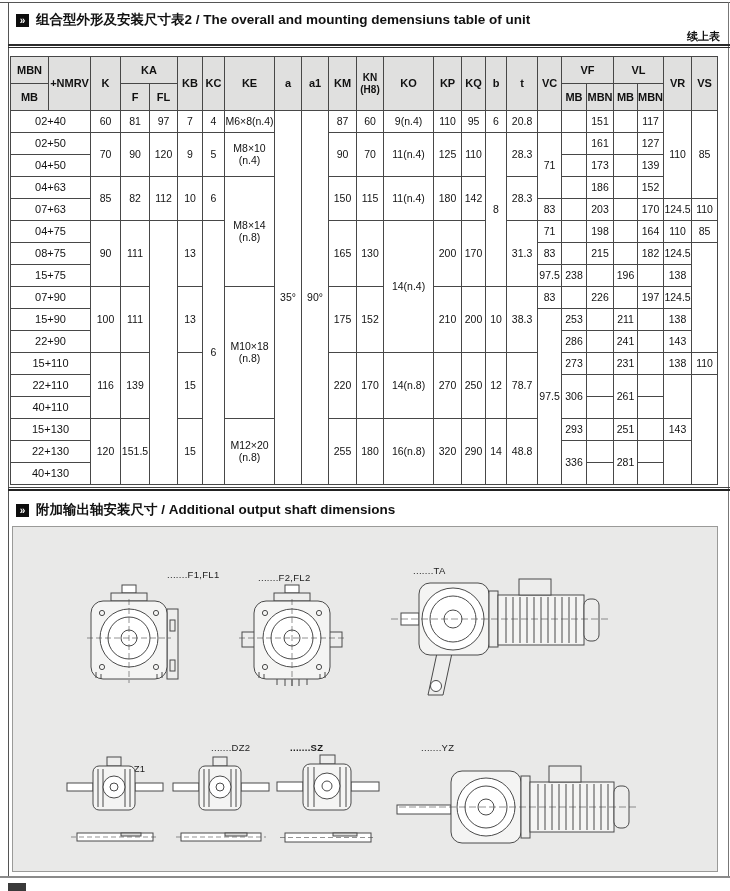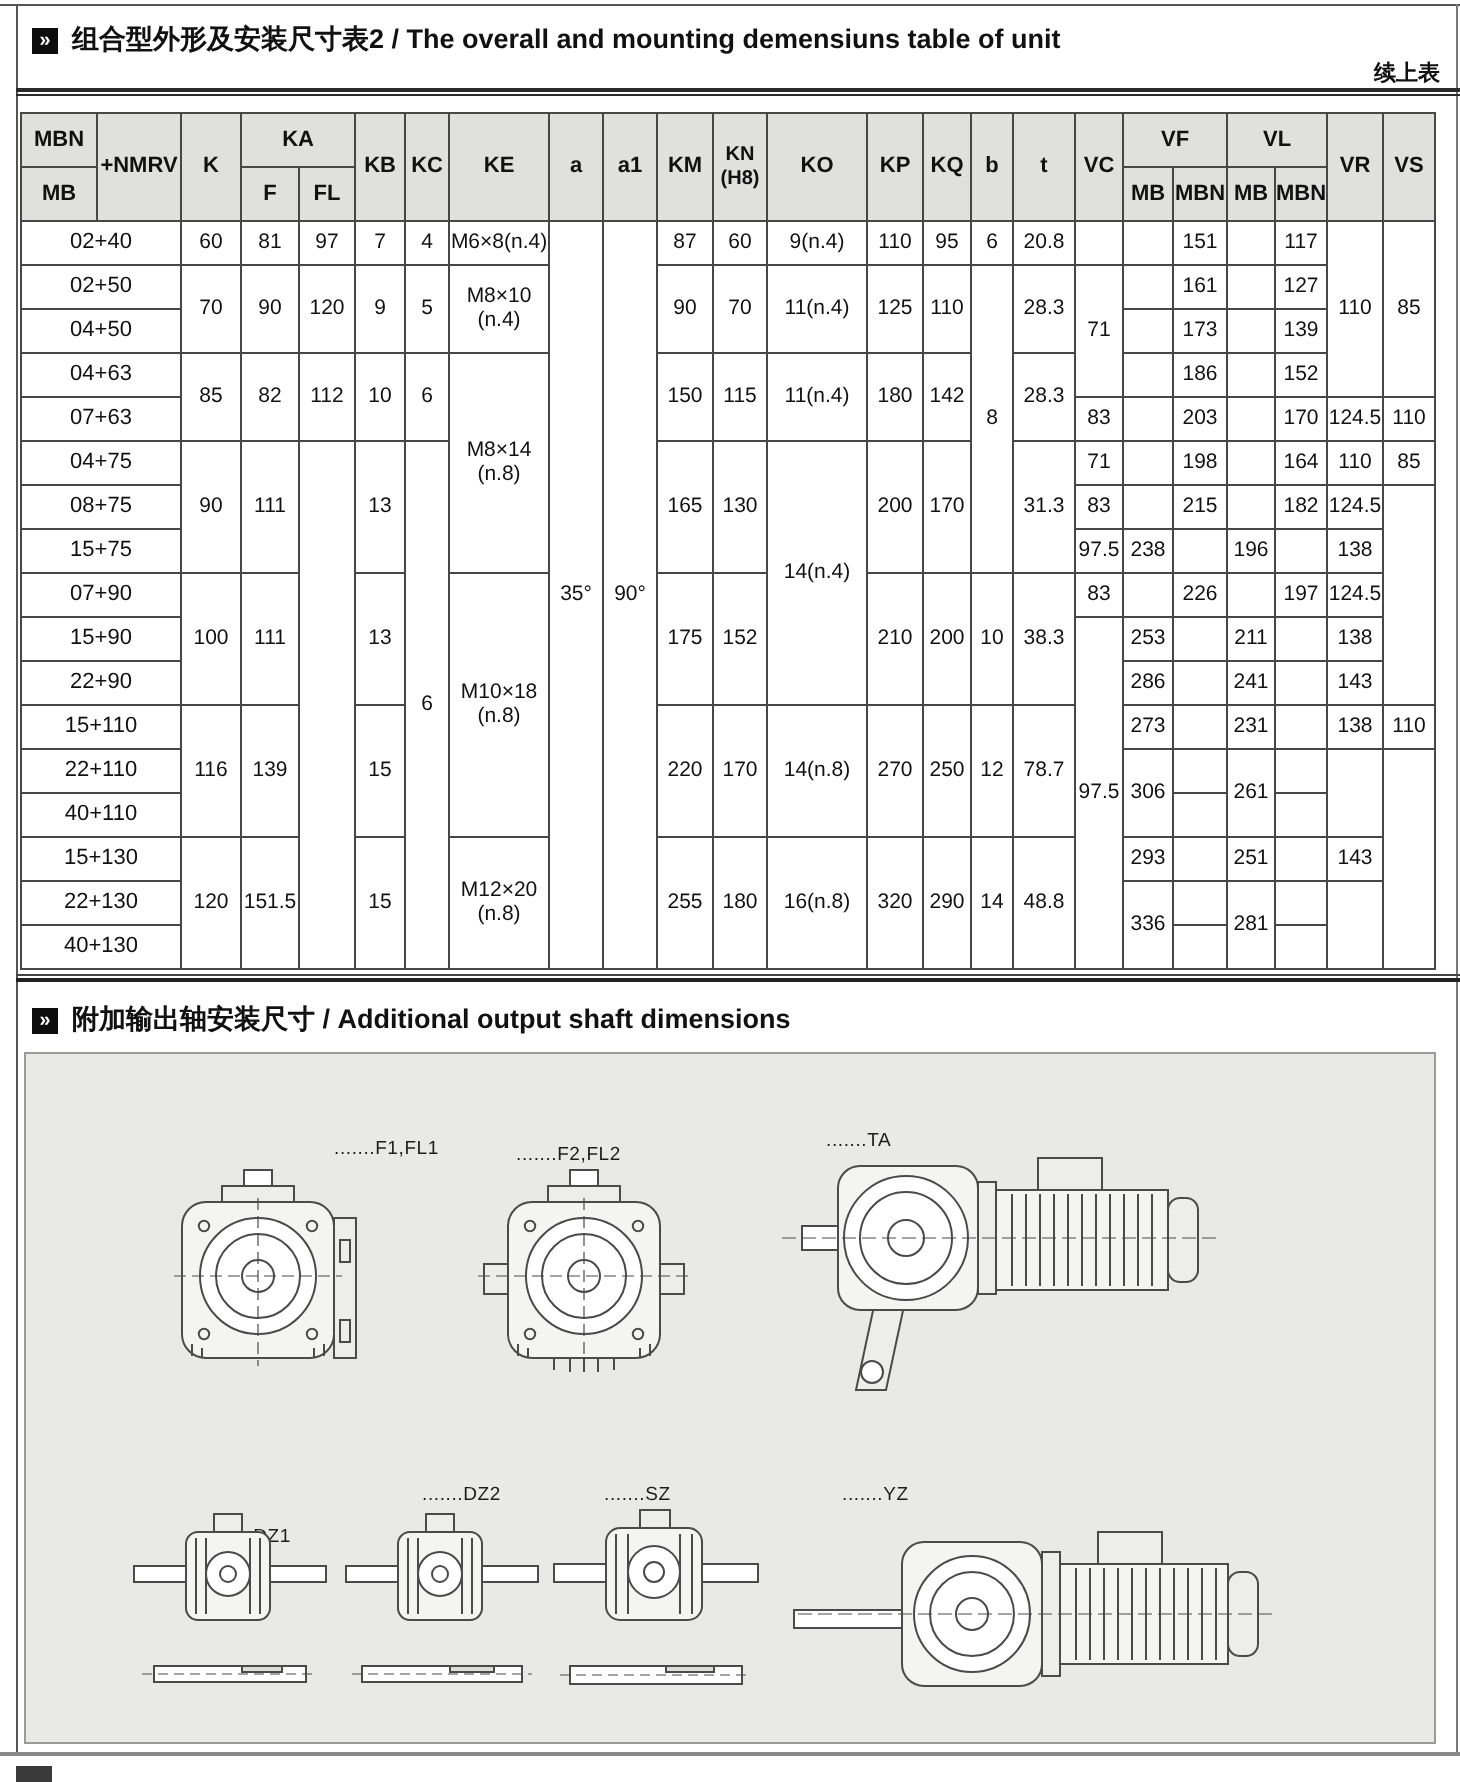--- a/index.html
+++ b/index.html
@@ -357,21 +357,21 @@
   <span class="marker">»</span>
   <span>附加输出轴安装尺寸 / Additional output shaft dimensions</span>
 </div>
 
 <div class="panel">
   <span class="dlabel" style="left:144px;top:42px;margin-left:10px;">.......F1,FL1</span>
   <span class="dlabel" style="left:245px;top:45px;">.......F2,FL2</span>
   <span class="dlabel" style="left:400px;top:38px;">.......TA</span>
   <span class="dlabel" style="left:93px;top:215px;margin-top:21px;">.......DZ1</span>
   <span class="dlabel" style="left:198px;top:215px;">.......DZ2</span>
-  <span class="dlabel" style="left:289px;top:215px;">.......SZ</span>
+  <span class="dlabel" style="left:277px;top:215px;font-weight:bold;">.......SZ</span>
   <span class="dlabel" style="left:408px;top:215px;">.......YZ</span>
 
   <svg style="left:55px;top:55px;" width="132" height="132" viewBox="0 0 132 132">
     <g class="ln">
       <rect x="54" y="3" width="14" height="8" fill="#ffffff"></rect>
       <rect x="43" y="11" width="36" height="8" fill="#ededec"></rect>
       <rect x="99" y="27" width="11" height="70" fill="#ededec"></rect>
       <rect x="102" y="38" width="5" height="11"></rect>
       <rect x="102" y="78" width="5" height="11"></rect>
       <rect x="23" y="19" width="76" height="78" rx="12" fill="#f4f4f3"></rect>

